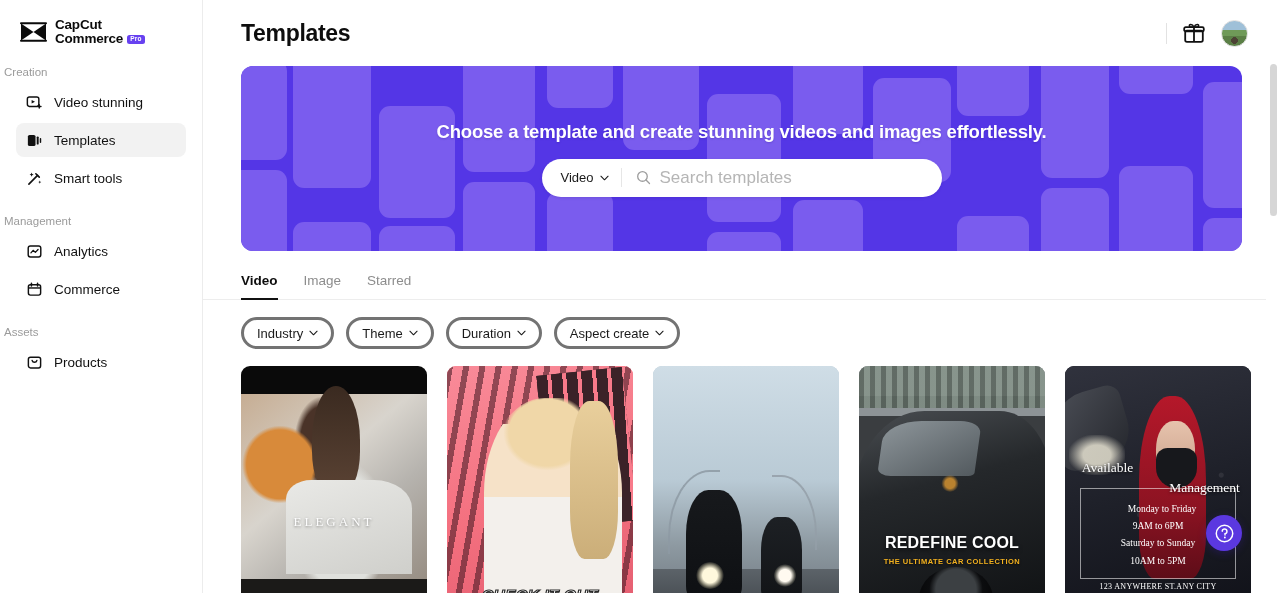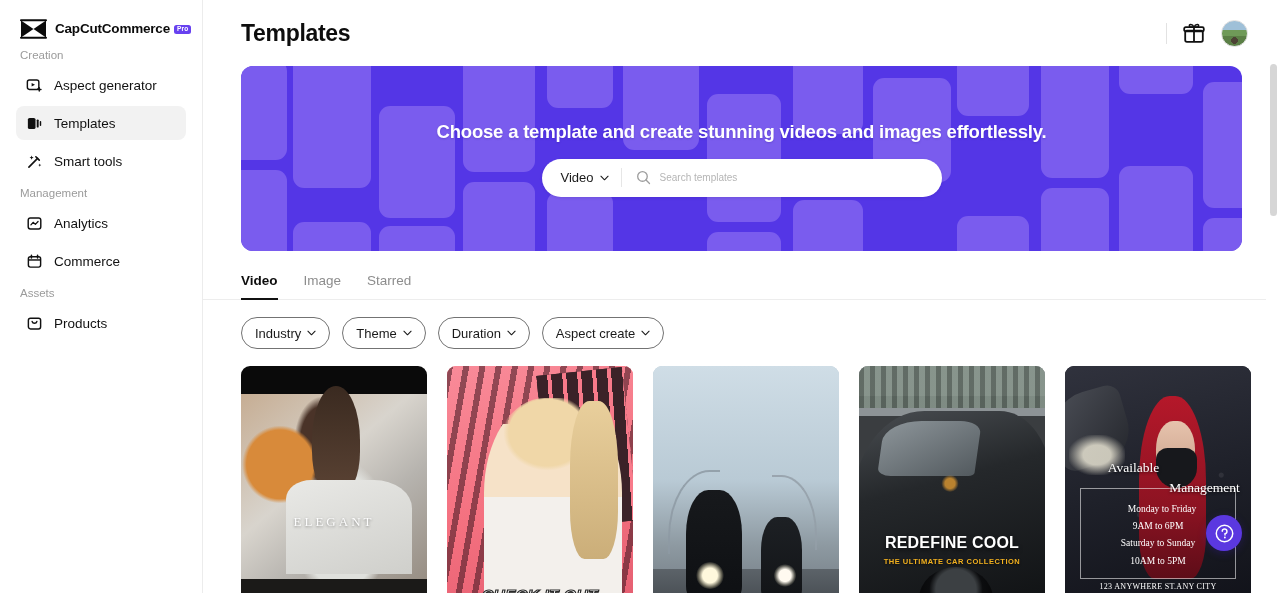--- a/index.html
+++ b/index.html
@@ -15,32 +15,32 @@
   
   .sidebar {
     width: 203px; height: 593px;
     background: #fff;
     border-right: 1px solid #ececec;
     flex: 0 0 203px;
     position: relative;
   }
   .logo-row { display: flex; align-items: center; gap: 7px; padding: 18px 0 0 19px; }
   .logo-mark { width: 29px; height: 22px; flex: 0 0 29px; }
-  .logo-text { display: flex; flex-direction: row; line-height: 1.04; }
+  .logo-text { display: flex; flex-direction: column; line-height: 1.04; }
   .logo-l1 { font-size: 13.5px; font-weight: 700; letter-spacing: -0.2px; color: #0b0b0b; }
   .logo-l2row { display: flex; align-items: center; gap: 4px; }
   .logo-l2 { font-size: 13.5px; font-weight: 700; letter-spacing: -0.2px; color: #0b0b0b; }
   .pro-badge {
     background: #6741f0; color: #fff; font-size: 6.5px; font-weight: 700;
     border-radius: 2.5px; padding: 1px 3px 1.5px; line-height: 1; letter-spacing: .2px;
   }
 
   .nav-group-label {
-    font-size: 11.5px; color: #9b9b9b; padding: 0 0 0 20px;
-    margin: 9px 0 7px;
+    font-size: 11.5px; color: #9b9b9b; padding: 0 0 0 4px;
+    margin: 20px 0 7px;
   }
   .nav-group:first-of-type .nav-group-label { margin-top: 26px; }
 
   .nav-item {
     display: flex; align-items: center; gap: 11px;
     height: 34px; margin: 0 16px 4px;
     padding: 0 10px; border-radius: 8px;
     font-size: 13.5px; color: #111; font-weight: 400;
     cursor: pointer;
   }
@@ -94,41 +94,41 @@
   }
   .search-type {
     display: flex; align-items: center; gap: 6px;
     padding: 0 12px 0 19px; font-size: 13px; font-weight: 500; color: #1a1a1a;
     cursor: pointer; height: 100%;
   }
   .search-sep { width: 1px; height: 19px; background: #e6e6e6; }
   .search-field { display: flex; align-items: center; gap: 9px; flex: 1; padding: 0 14px; height: 100%; }
   .search-input {
     border: none; outline: none; background: transparent; flex: 1;
-    font-size: 10px; color: #be185d; font-family: "Liberation Sans", sans-serif;
+    font-size: 17px; color: #be185d; font-family: "Liberation Sans", sans-serif;
     height: 100%;
   }
   .search-input::placeholder { color: #b5b5b5; }
 
   
   .tabs {
     display: flex; gap: 26px; padding: 0 38px;
     margin-top: 14px; border-bottom: 1px solid #ededed;
   }
   .tab {
     font-size: 13.5px; color: #8d8d8d; padding: 8px 0 10px;
     border-bottom: 2.5px solid transparent; cursor: pointer; margin-bottom: -1px;
   }
   .tab.active { color: #0d0d0d; font-weight: 700; border-bottom-color: #111; }
 
   
   .filters { display: flex; gap: 12px; padding: 17px 38px 0; }
   .filter-chip {
     display: flex; align-items: center; gap: 6px;
-    height: 32px; padding: 0 13px; border: 1px solid #737373;
+    height: 32px; padding: 0 13px; border: 3px solid #737373;
     border-radius: 16px; font-size: 13px; color: #1a1a1a;
     background: #fff; cursor: pointer; white-space: nowrap;
   }
   .chev { width: 9px; height: 6px; flex: 0 0 9px; }
 
   
   .grid { display: flex; gap: 20px; padding: 17px 38px 0; }
   .card {
     width: 186px; height: 248px; border-radius: 9px; overflow: hidden;
     position: relative; cursor: pointer; flex: 0 0 186px;
@@ -305,21 +305,21 @@
   .c5 .mask {
     position: absolute; left: 49%; width: 22%; top: 33%; height: 16%;
     background: #17181c; border-radius: 30% 30% 52% 52%;
   }
   .c5 .box {
     position: absolute; left: 8%; right: 8%; top: 49%; height: 37%;
     border: 1px solid rgba(255,255,255,.55);
   }
   .c5 .t-avail {
     top: 38%; font-family: "Liberation Serif", serif; font-size: 13.5px;
-    text-align: left; padding-left: 9%; text-shadow: 0 1px 3px rgba(0,0,0,.7); margin-left: 26px;
+    text-align: left; padding-left: 9%; text-shadow: 0 1px 3px rgba(0,0,0,.7);
   }
   .c5 .t-appt {
     top: 46%; font-family: "Liberation Serif", serif; font-size: 13.5px;
     text-align: right; padding-right: 6%; text-shadow: 0 1px 3px rgba(0,0,0,.7);
   }
   .c5 .t-l1 { top: 55.5%; font-family: "Liberation Serif", serif; font-size: 9.5px; padding-left: 8px; }
   .c5 .t-l2 { top: 62.5%; font-family: "Liberation Serif", serif; font-size: 9.5px; }
   .c5 .t-l3 { top: 69.5%; font-family: "Liberation Serif", serif; font-size: 9.5px; }
   .c5 .t-l4 { top: 76.5%; font-family: "Liberation Serif", serif; font-size: 9.5px; }
   .c5 .t-addr { top: 87%; font-family: "Liberation Serif", serif; font-size: 8px; letter-spacing: .3px; }
@@ -364,21 +364,21 @@
 
     <div class="nav-group">
       <div class="nav-group-label">Creation</div>
 
       <div class="nav-item">
         <svg class="nav-ico" viewBox="0 0 20 20">
           <rect x="1.6" y="3.6" width="13.5" height="11" rx="2.4" fill="none" stroke="#111" stroke-width="1.7"></rect>
           <path d="M6.6 7 L10.6 9.1 L6.6 11.2 Z" fill="#111"></path>
           <path d="M15.6 12.6 v4 M13.6 14.6 h4" stroke="#111" stroke-width="1.7" stroke-linecap="round"></path>
         </svg>
-        <span>Aspect generator</span>
+        <span>Video stunning</span>
       </div>
 
       <div class="nav-item active">
         <svg class="nav-ico" viewBox="0 0 20 20">
           <rect x="2.2" y="3.4" width="9" height="13.2" rx="2" fill="#111"></rect>
           <rect x="12.6" y="5.2" width="2.3" height="9.6" rx="1.1" fill="#111"></rect>
           <rect x="16.2" y="7" width="1.7" height="6" rx=".8" fill="#111"></rect>
         </svg>
         <span>Templates</span>
       </div>

